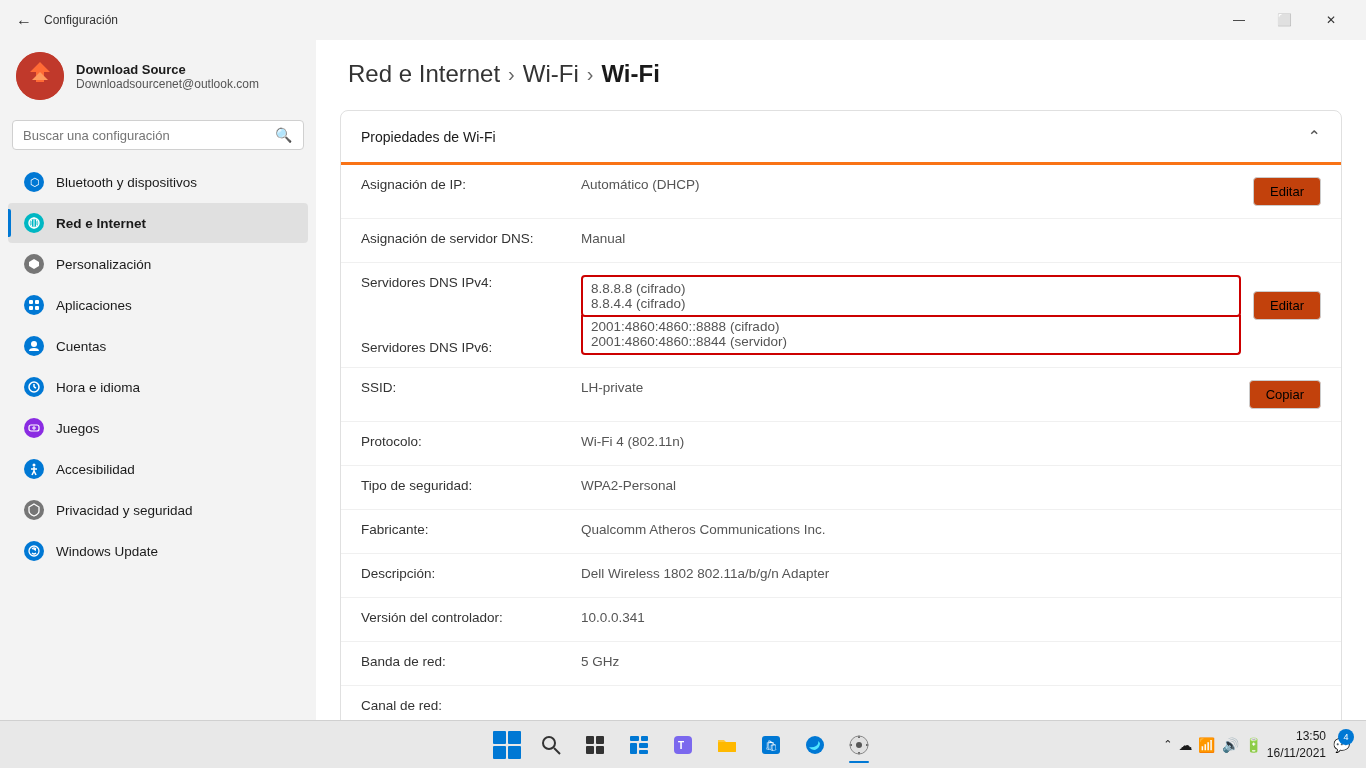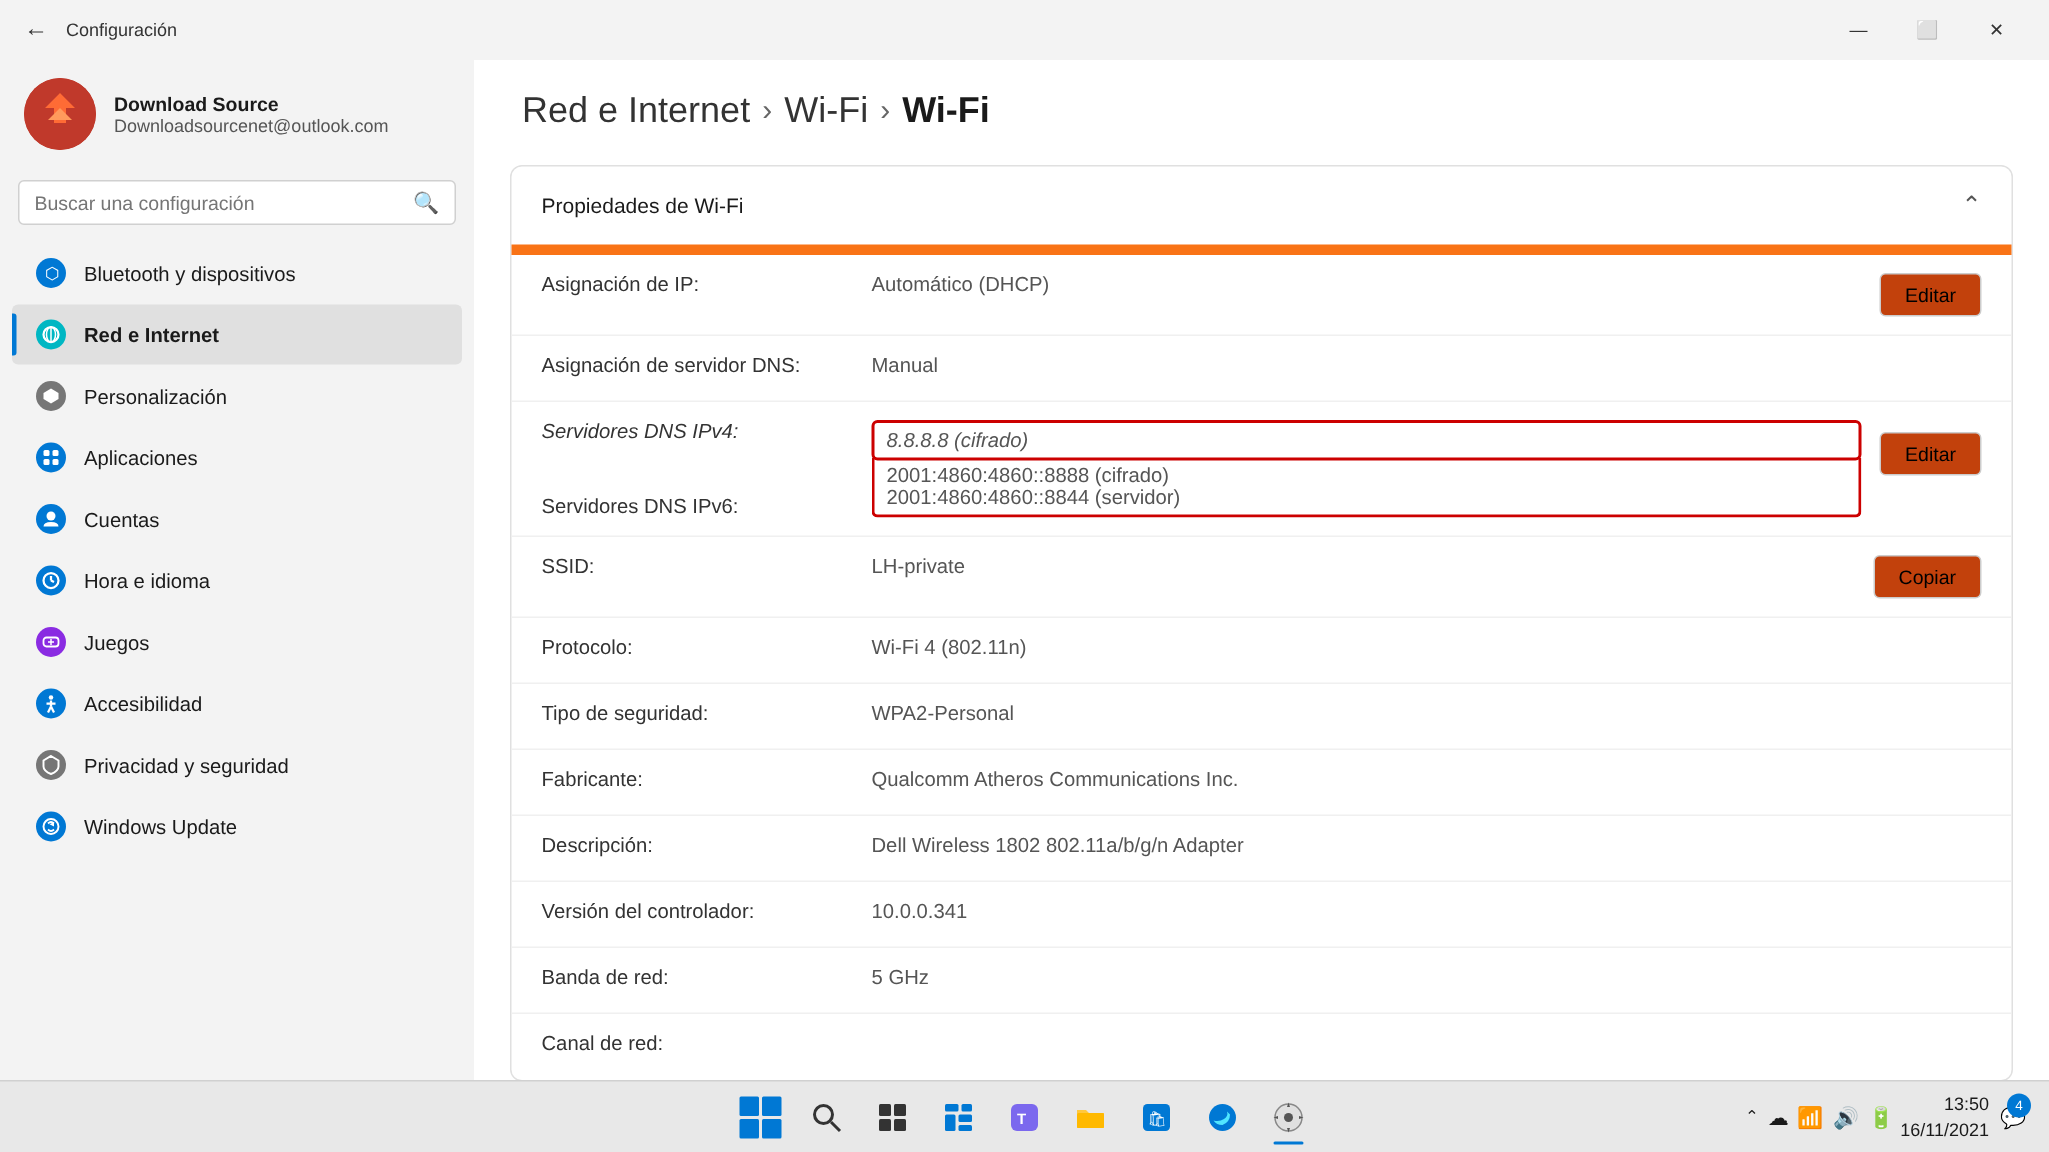--- a/index.html
+++ b/index.html
@@ -109,21 +109,21 @@
     .section {
       border: 1px solid #e0e0e0;
       border-radius: 8px;
       margin: 12px 24px;
     }
     .section-header {
       display: flex;
       align-items: center;
       justify-content: space-between;
       padding: 16px 20px;
-      border-bottom: 7px solid #f97316;
+      border-bottom: 3px solid #f97316;
       font-size: 14px; font-weight: 500;
     }
     .section-header .chevron { font-size: 16px; color: #555; cursor: pointer; }
 
     .prop-row {
       display: flex;
       align-items: flex-start;
       padding: 12px 20px;
       border-bottom: 1px solid #f0f0f0;
       min-height: 44px;
@@ -344,25 +344,26 @@
 
       <div class="prop-row">
         <div class="prop-label">Asignación de servidor DNS:</div>
         <div class="prop-value">Manual</div>
         <div class="prop-action" style="width:68px;"></div>
       </div>
 
       <div class="prop-row" style="align-items:flex-start;">
         <div style="flex:1;">
 
-          <div style="display:flex;align-items:flex-start;margin-bottom:4px;font-style:italic;">
+          <div style="display:flex;align-items:flex-start;margin-bottom:4px;">
             <div class="prop-label">Servidores DNS IPv4:</div>
             <div class="prop-value">
               <div class="dns-block">
                 <div>8.8.8.8 (cifrado)</div>
+                <div>8.8.4.4 (cifrado)</div>
               </div>
             </div>
           </div>
 
           <div style="display:flex;align-items:flex-end;">
             <div class="prop-label">Servidores DNS IPv6:</div>
             <div class="prop-value">
               <div style="border: 2px solid #cc0000; border-top: none; border-radius: 0 0 4px 4px; padding: 4px 8px; margin-top: -6px;">
                 <div>2001:4860:4860::8888 (cifrado)</div>
                 <div>2001:4860:4860::8844 (servidor)</div>

